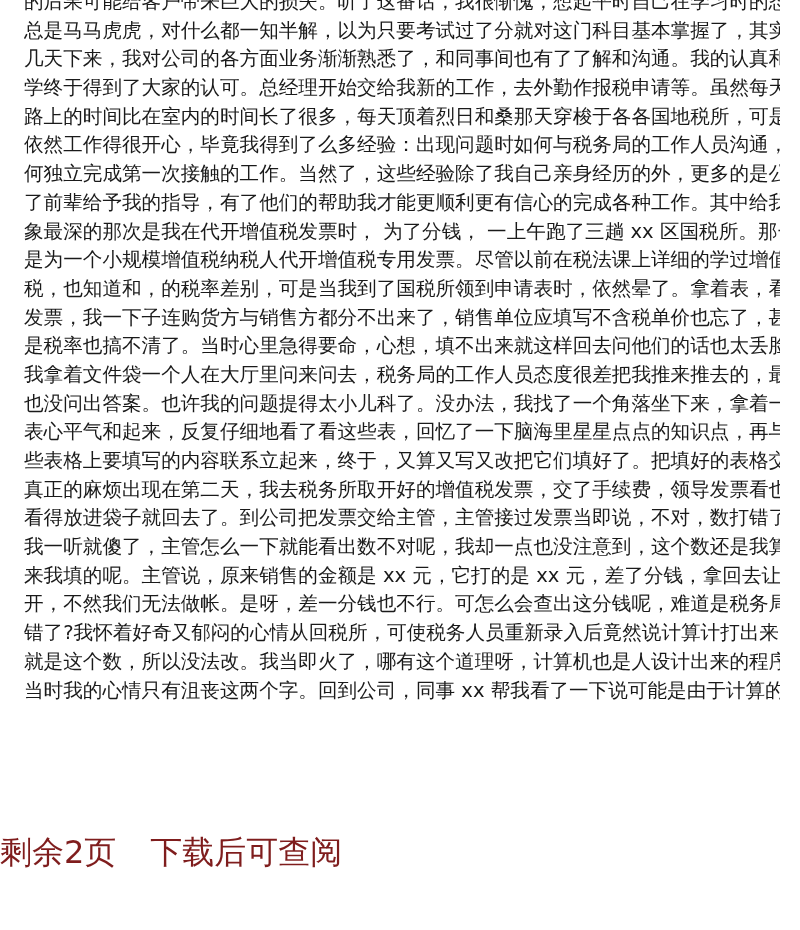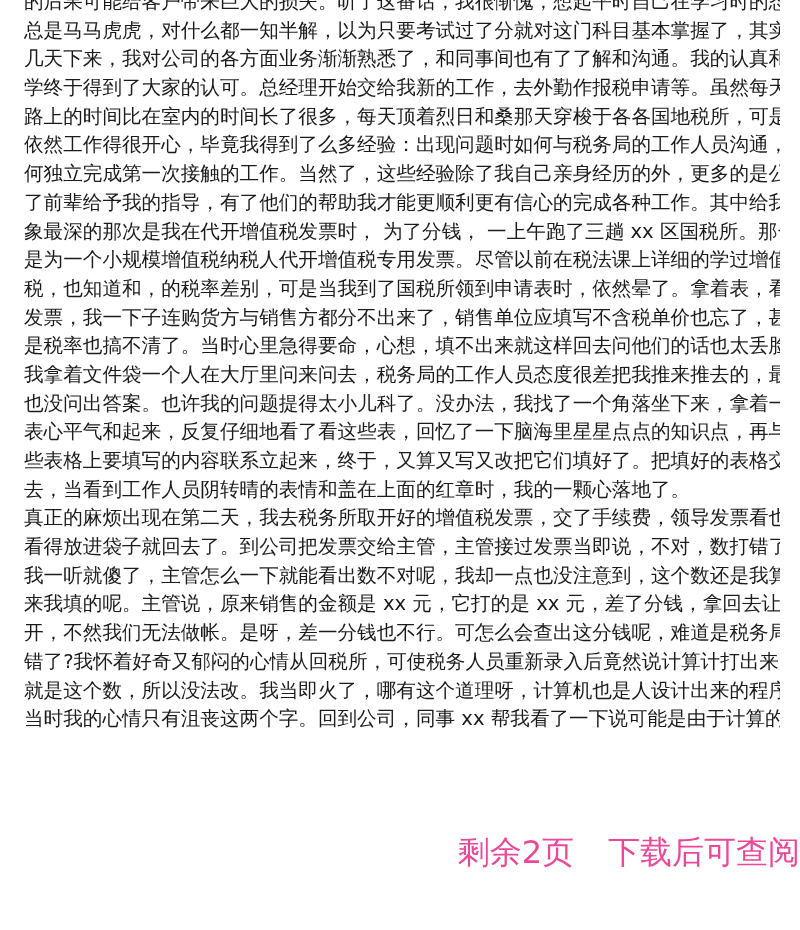--- a/index.html
+++ b/index.html
@@ -3,22 +3,22 @@
 <meta charset="utf-8">
 <style>
   html, body { margin: 0; padding: 0; background: #ffffff; }
   body { width: 800px; height: 930px; overflow: hidden; position: relative;
          font-family: "DejaVu Sans", "Liberation Sans", sans-serif; }
   .page { position: absolute; left: 0; top: 0; width: 800px; height: 930px; background: #fff; }
   .doc-body { position: absolute; left: 24px; top: -12px; width: 756px; }
   .line { display: block; height: 28.7px; line-height: 28.7px; font-size: 19.6px;
           color: #1a1a1a; white-space: nowrap; overflow: hidden; letter-spacing: 0px; }
   .line.justify { text-align: justify; text-align-last: justify; }
-  .footer-prompt { position: absolute; left: 0; top: 828px; width: 800px; text-align: right;
-                   font-size: 32px; color: #ec4899; line-height: 48px; }
+  .footer-prompt { position: absolute; left: 0; top: 828px; width: 800px; text-align: left;
+                   font-size: 32px; color: #7f1d1d; line-height: 48px; }
   .footer-prompt .gap { display: inline-block; width: 34px; }
 </style>
 </head>
 <body>
 
 <div class="page">
   <div class="doc-body">
     <span class="line justify">的后果可能给客户带来巨大的损失。听了这番话，我很惭愧，想起平时自己在学习时的态度</span>
     <span class="line justify">总是马马虎虎，对什么都一知半解，以为只要考试过了分就对这门科目基本掌握了，其实差</span>
     <span class="line justify">几天下来，我对公司的各方面业务渐渐熟悉了，和同事间也有了了解和沟通。我的认真和好</span>
@@ -29,21 +29,20 @@
     <span class="line justify">了前辈给予我的指导，有了他们的帮助我才能更顺利更有信心的完成各种工作。其中给我印</span>
     <span class="line justify">象最深的那次是我在代开增值税发票时， 为了分钱， 一上午跑了三趟 xx 区国税所。那一次</span>
     <span class="line justify">是为一个小规模增值税纳税人代开增值税专用发票。尽管以前在税法课上详细的学过增值</span>
     <span class="line justify">税，也知道和，的税率差别，可是当我到了国税所领到申请表时，依然晕了。拿着表，看着</span>
     <span class="line justify">发票，我一下子连购货方与销售方都分不出来了，销售单位应填写不含税单价也忘了，甚至</span>
     <span class="line justify">是税率也搞不清了。当时心里急得要命，心想，填不出来就这样回去问他们的话也太丢脸了。</span>
     <span class="line justify">我拿着文件袋一个人在大厅里问来问去，税务局的工作人员态度很差把我推来推去的，最后</span>
     <span class="line justify">也没问出答案。也许我的问题提得太小儿科了。没办法，我找了一个角落坐下来，拿着一堆</span>
     <span class="line justify">表心平气和起来，反复仔细地看了看这些表，回忆了一下脑海里星星点点的知识点，再与这</span>
     <span class="line justify">些表格上要填写的内容联系立起来，终于，又算又写又改把它们填好了。把填好的表格交上</span>
-    <span class="line">去，当看到工作人员阴转晴的表情和盖在上面的红章时，我的一颗心落地了。</span>
     <span class="line justify">真正的麻烦出现在第二天，我去税务所取开好的增值税发票，交了手续费，领导发票看也没</span>
     <span class="line justify">看得放进袋子就回去了。到公司把发票交给主管，主管接过发票当即说，不对，数打错了。</span>
     <span class="line justify">我一听就傻了，主管怎么一下就能看出数不对呢，我却一点也没注意到，这个数还是我算出</span>
     <span class="line justify">来我填的呢。主管说，原来销售的金额是 xx 元，它打的是 xx 元，差了分钱，拿回去让他从</span>
     <span class="line justify">开，不然我们无法做帐。是呀，差一分钱也不行。可怎么会查出这分钱呢，难道是税务局打</span>
     <span class="line justify">错了?我怀着好奇又郁闷的心情从回税所，可使税务人员重新录入后竟然说计算计打出来的</span>
     <span class="line justify">就是这个数，所以没法改。我当即火了，哪有这个道理呀，计算机也是人设计出来的程序，</span>
     <span class="line justify">当时我的心情只有沮丧这两个字。回到公司，同事 xx 帮我看了一下说可能是由于计算的过</span>
   </div>
 

